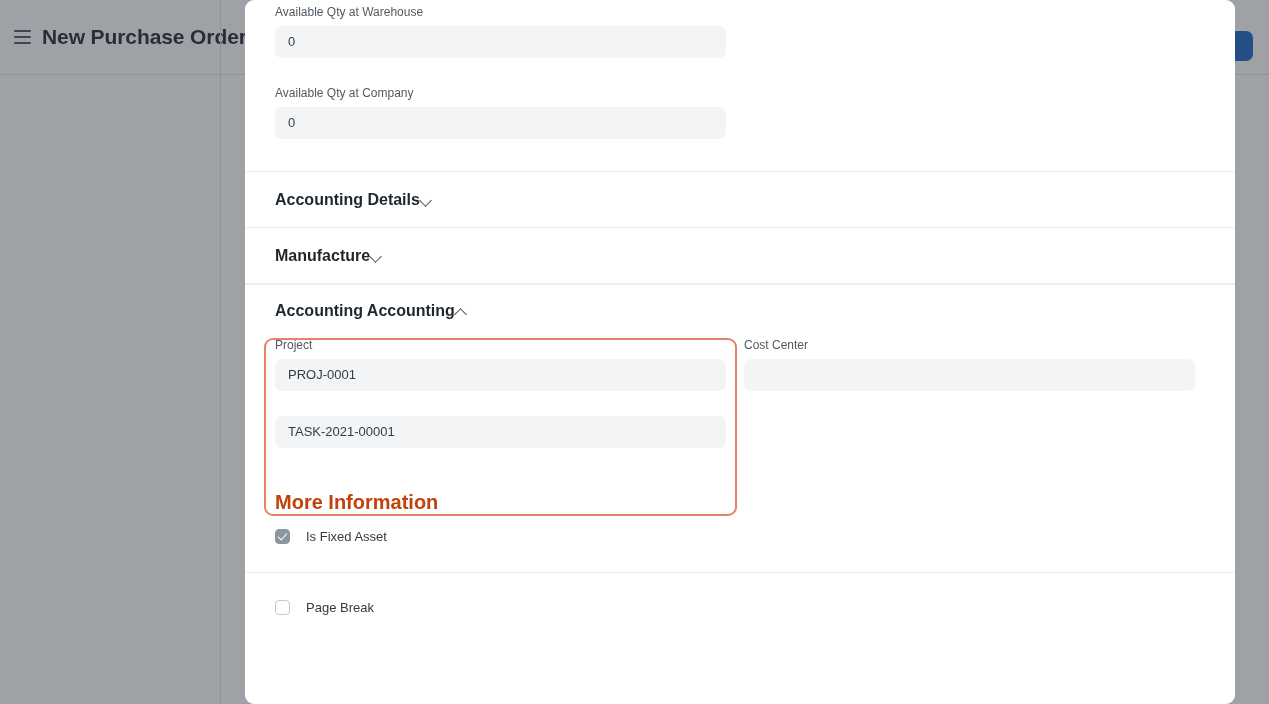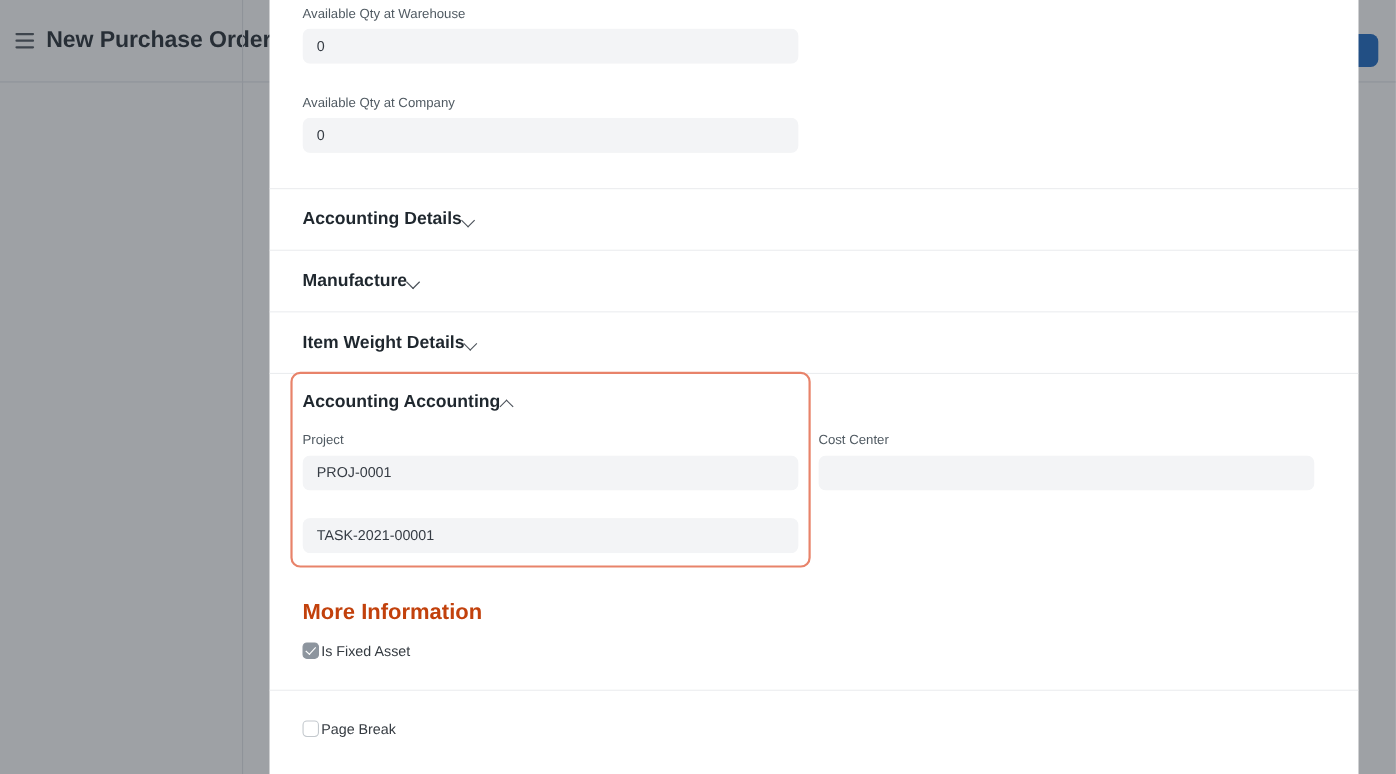--- a/index.html
+++ b/index.html
@@ -100,20 +100,21 @@
 
   
   #modal-dialog {
     position: absolute;
     top: 0;
     left: 245px;
     width: 990px;
     height: 704px;
     background: #ffffff;
     overflow: hidden;
+    border-radius: 9px;
   }
 
   .modal-body {
     position: relative;
     padding: 0 30px;
   }
 
   
   .field-block { padding-top: 0; }
   .field-label {
@@ -198,21 +199,21 @@
   .plain-heading {
     font-size: 20px;
     font-weight: bold;
     color: #c2410c;
     line-height: 22px;
   }
 
   
   .check-row {
     display: flex;
-    gap: 2px;
+    gap: 16px;
   }
   .cb {
     width: 15px;
     height: 15px;
     border-radius: 4px;
     flex: none;
     position: relative;
   }
   .cb.checked {
     background: #8d959e;
@@ -281,24 +282,20 @@
       <span class="chev"></span>
     </div>
     <div class="section-rule"></div>
 
     <div class="section-head">
       <span class="section-head-title">Manufacture</span>
       <span class="chev"></span>
     </div>
     <div class="section-rule"></div>
 
-    <div class="section-head">
-      <span class="section-head-title">Item Weight Details</span>
-      <span class="chev"></span>
-    </div>
     <div class="section-rule"></div>
 
     <div class="section-head" style="height:52px;">
       <span class="section-head-title">Accounting Accounting</span>
       <span class="chev up"></span>
     </div>
 
     <div class="grid-2">
       <div class="col">
         <div class="field-label">Project</div>

